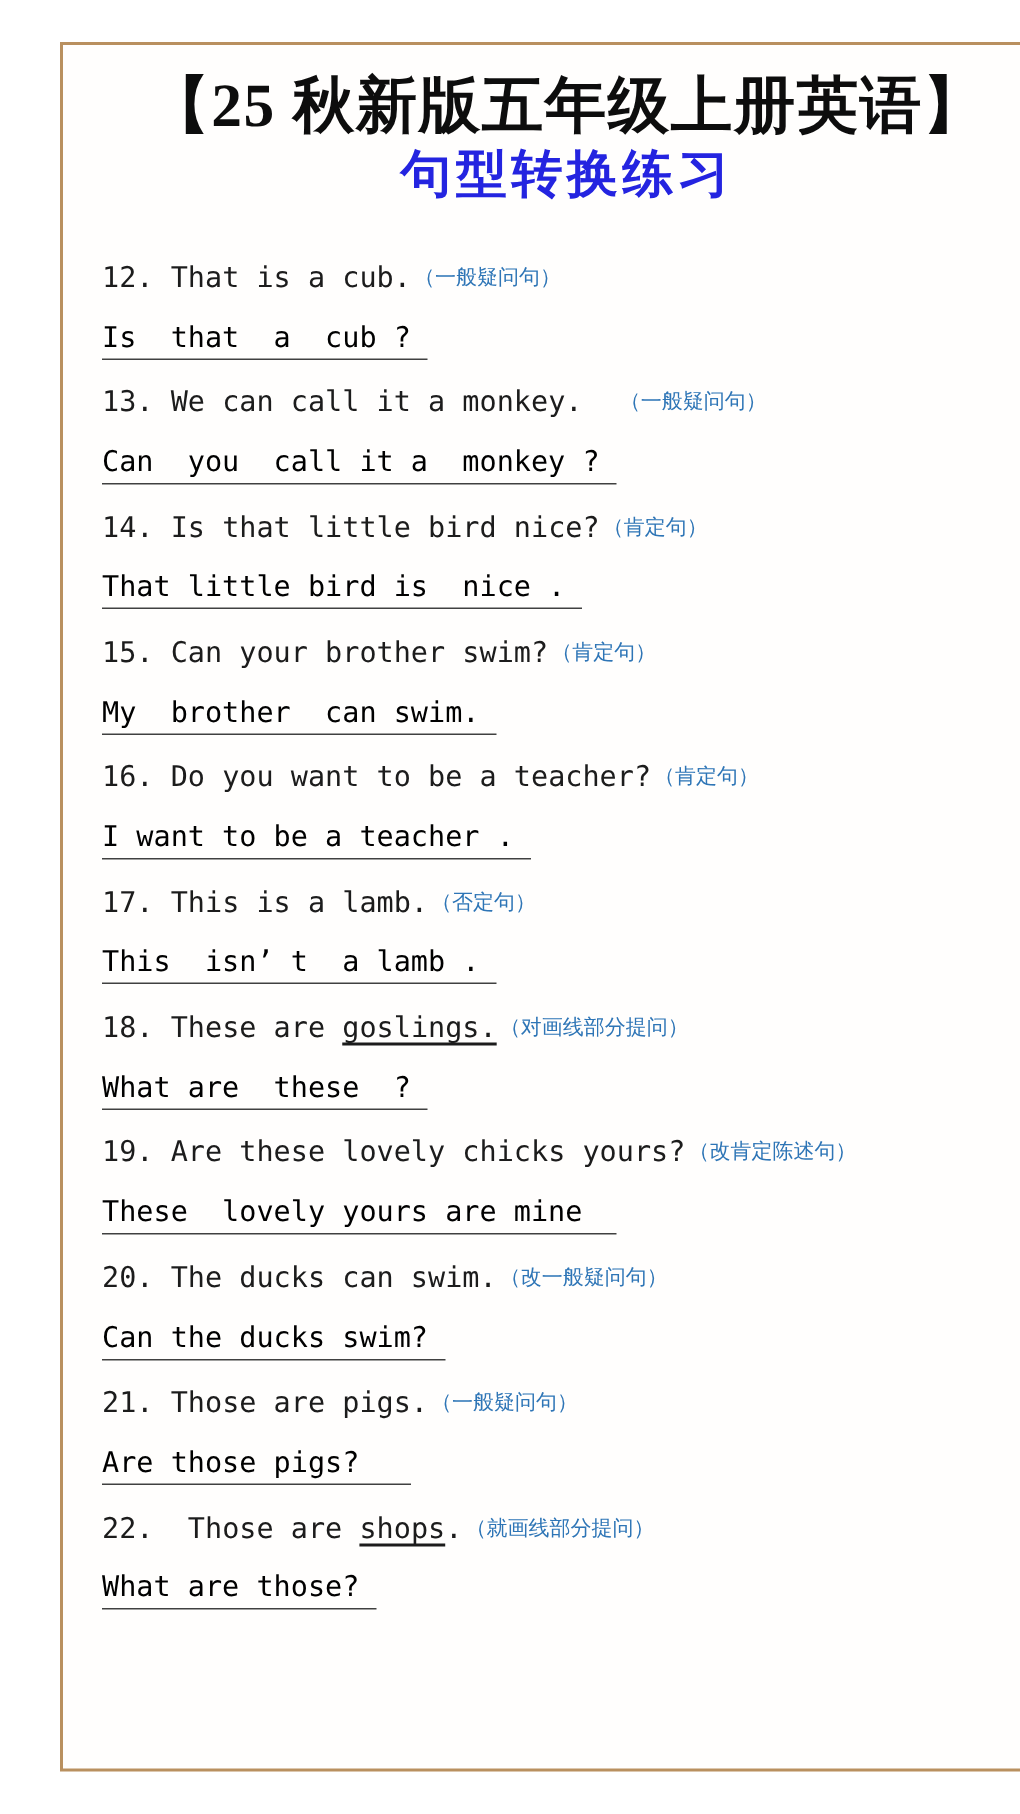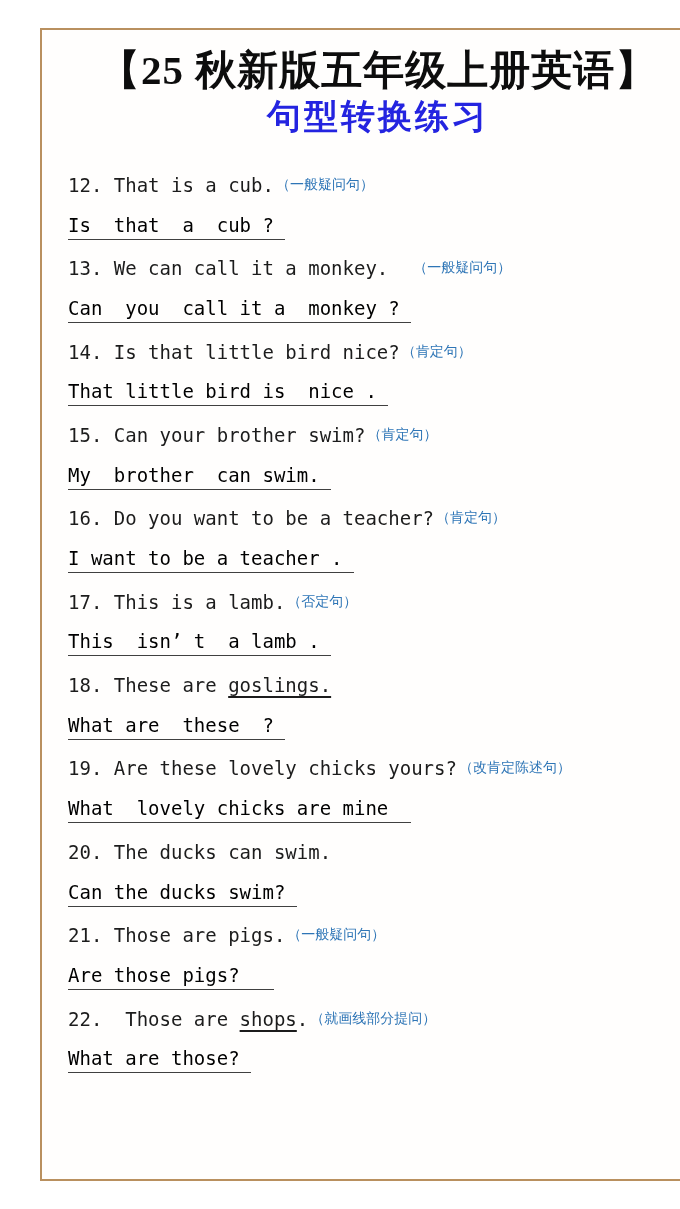--- a/index.html
+++ b/index.html
@@ -87,35 +87,35 @@
   </div>
 
   <div class="row">
     <span class="q-num">17.</span><span class="q-pre"> This is a lamb.</span><span class="q-underline"></span><span class="q-post"></span><span class="q-note">（否定句）</span>
   </div>
   <div class="row">
     <span class="answer">This  isn’ t  a lamb . </span>
   </div>
 
   <div class="row">
-    <span class="q-num">18.</span><span class="q-pre"> These are </span><span class="q-underline">goslings.</span><span class="q-post"></span>
+    <span class="q-num">18.</span><span class="q-pre"> These are </span><span class="q-underline">goslings.</span><span class="q-post"></span><span class="q-note">（对画线部分提问）</span>
   </div>
   <div class="row">
     <span class="answer">What are  these  ? </span>
   </div>
 
   <div class="row">
     <span class="q-num">19.</span><span class="q-pre"> Are these lovely chicks yours?</span><span class="q-underline"></span><span class="q-post"></span><span class="q-note">（改肯定陈述句）</span>
   </div>
   <div class="row">
-    <span class="answer">What  lovely chicks are mine  </span>
+    <span class="answer">These  lovely yours are mine  </span>
   </div>
 
   <div class="row">
-    <span class="q-num">20.</span><span class="q-pre"> The ducks can swim.</span><span class="q-underline"></span><span class="q-post"></span>
+    <span class="q-num">20.</span><span class="q-pre"> The ducks can swim.</span><span class="q-underline"></span><span class="q-post"></span><span class="q-note">（改一般疑问句）</span>
   </div>
   <div class="row">
     <span class="answer">Can the ducks swim? </span>
   </div>
 
   <div class="row">
     <span class="q-num">21.</span><span class="q-pre"> Those are pigs.</span><span class="q-underline"></span><span class="q-post"></span><span class="q-note">（一般疑问句）</span>
   </div>
   <div class="row">
     <span class="answer">Are those pigs?   </span>

